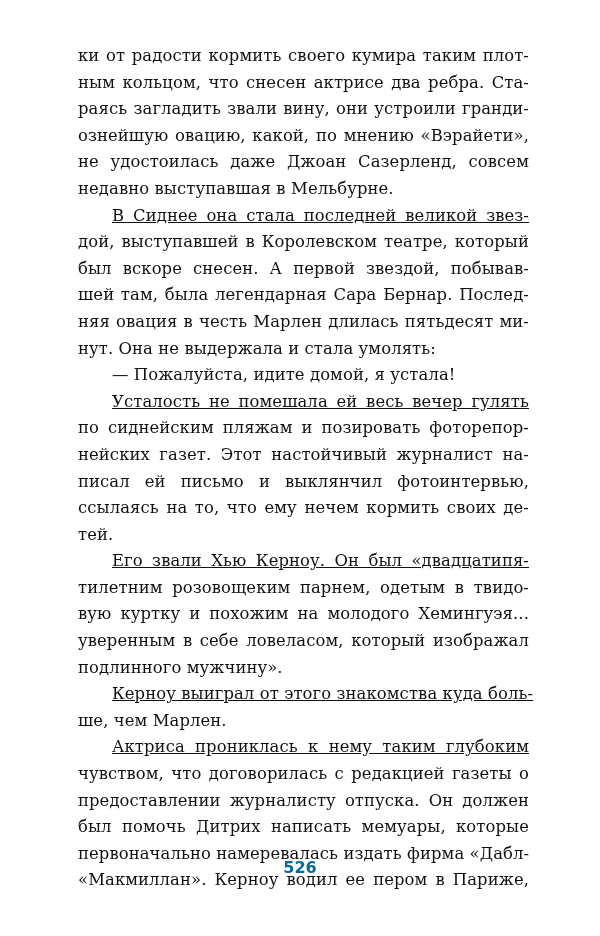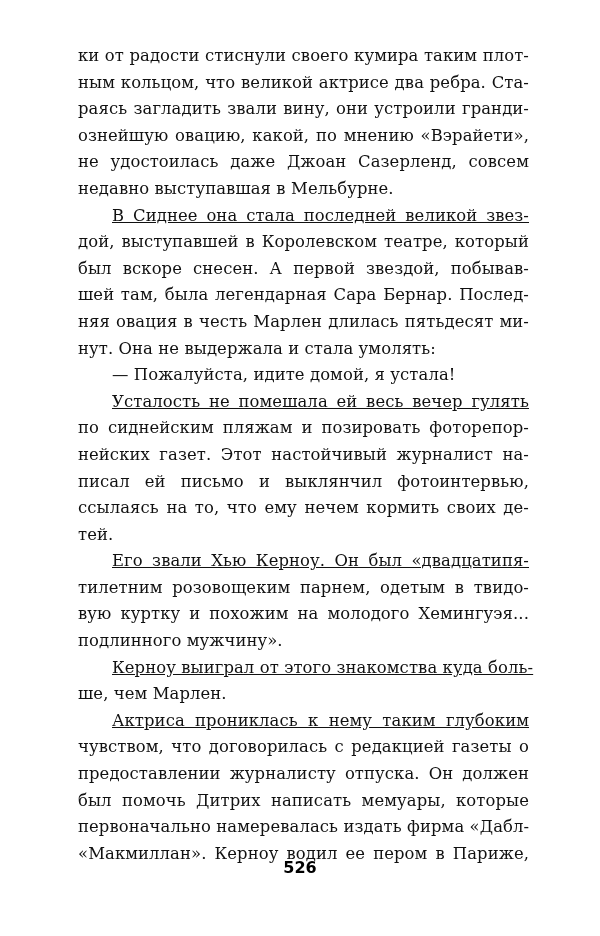--- a/index.html
+++ b/index.html
@@ -43,31 +43,31 @@
     }
     .page-number {
       position: absolute;
       left: 0;
       width: 600px;
       top: 858px;
       text-align: center;
       font-family: "DejaVu Sans", "Liberation Sans", sans-serif;
       font-weight: bold;
       font-size: 16px;
-      color: #000000;
+      color: #0369a1;
     }
   </style>
 </head>
 <body>
 
 <div class="page">
 
   <div>
-    <span class="line">ки от радости стиснули своего кумира таким плот-</span>
-    <span class="line">ным кольцом, что великой актрисе два ребра. Ста-</span>
+    <span class="line">ки от радости кормить своего кумира таким плот-</span>
+    <span class="line">ным кольцом, что снесен актрисе два ребра. Ста-</span>
     <span class="line">раясь загладить звали вину, они устроили гранди-</span>
     <span class="line">ознейшую овацию, какой, по мнению «Вэрайети»,</span>
     <span class="line">не удостоилась даже Джоан Сазерленд, совсем</span>
     <span class="line last">недавно выступавшая в Мельбурне.</span>
   </div>
 
   <div>
     <span class="line indent">В Сиднее она стала последней великой звез-</span>
     <span class="line">дой, выступавшей в Королевском театре, который</span>
     <span class="line">был вскоре снесен. А первой звездой, побывав-</span>
@@ -86,20 +86,21 @@
     <span class="line">нейских газет. Этот настойчивый журналист на-</span>
     <span class="line">писал ей письмо и выклянчил фотоинтервью,</span>
     <span class="line">ссылаясь на то, что ему нечем кормить своих де-</span>
     <span class="line last">тей.</span>
   </div>
 
   <div>
     <span class="line indent">Его звали Хью Керноу. Он был «двадцатипя-</span>
     <span class="line">тилетним розовощеким парнем, одетым в твидо-</span>
     <span class="line">вую куртку и похожим на молодого Хемингуэя...</span>
+    <span class="line">уверенным в себе ловеласом, который изображал</span>
     <span class="line last">подлинного мужчину».</span>
   </div>
 
   <div>
     <span class="line indent">Керноу выиграл от этого знакомства куда боль-</span>
     <span class="line last">ше, чем Марлен.</span>
   </div>
 
   <div>
     <span class="line indent">Актриса прониклась к нему таким глубоким</span>

